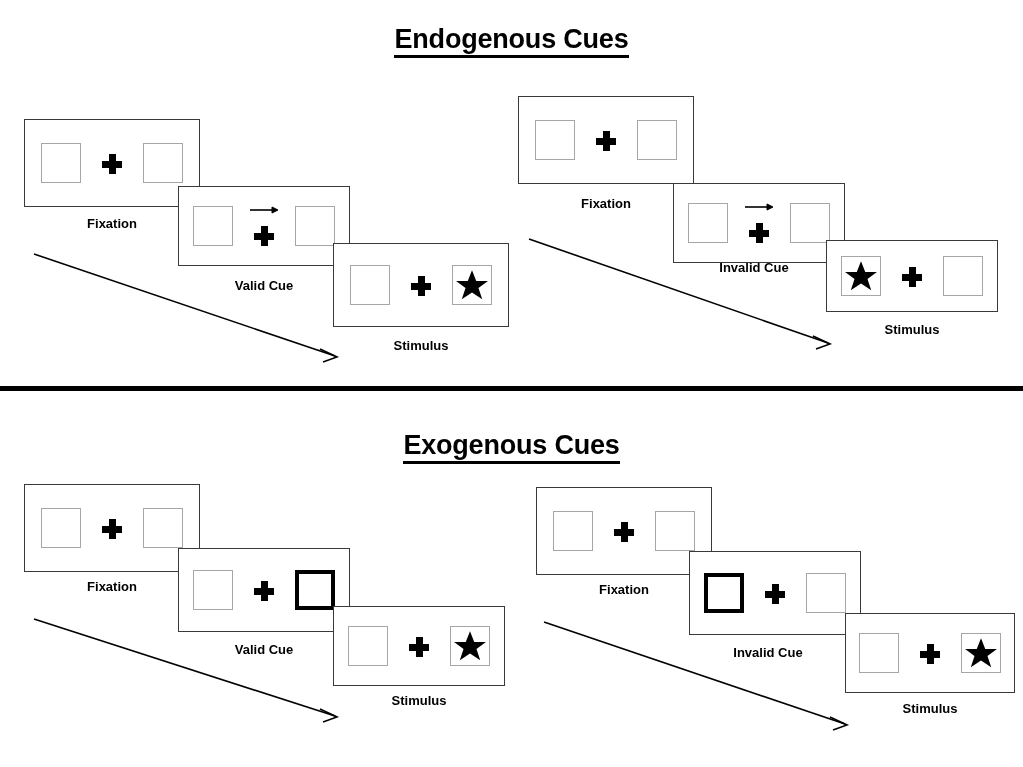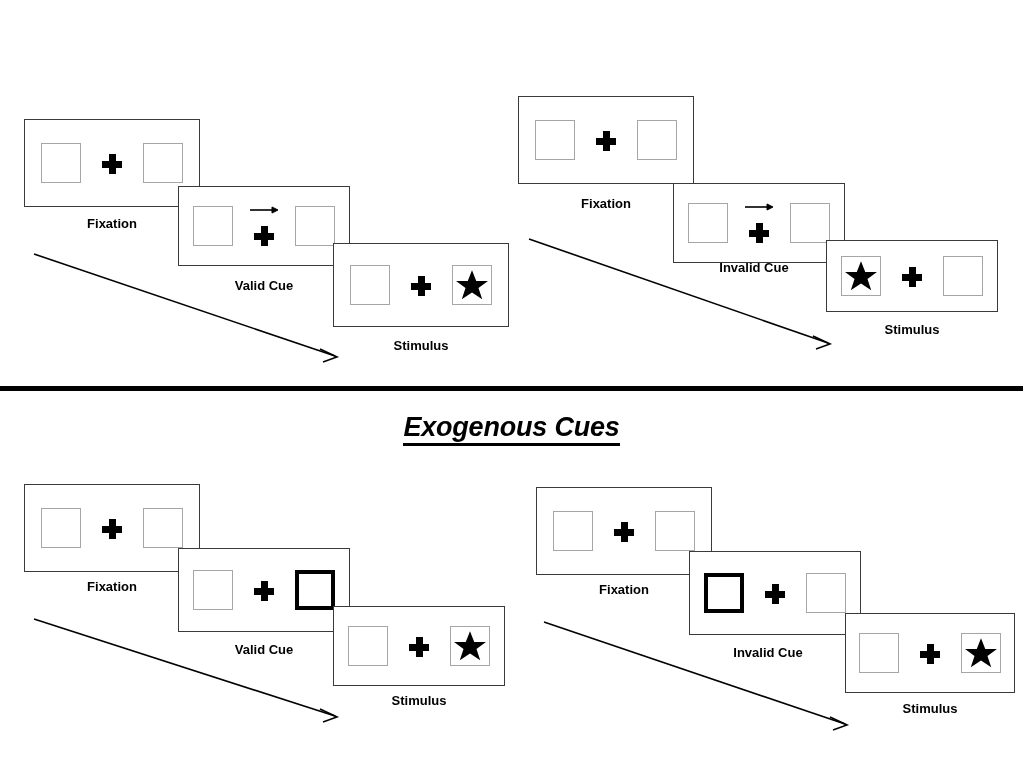--- a/index.html
+++ b/index.html
@@ -152,20 +152,23 @@
     overflow: visible;
   }
   .time-arrow line { stroke: #000000; stroke-width: 1.6; }
   .time-arrow polyline { stroke: #000000; stroke-width: 1.6; fill: none; }
 </style>
 </head>
 <body>
 
 <div class="section" style="top:0;height:388px;">
 
+  <div class="section-title" style="top:24px;">
+    <span>Endogenous Cues</span>
+  </div>
 
   <div class="panel" style="left:24px;top:119px;width:176px;height:88px;">
     <div class="panel-inner">
       <div class="stim-box"></div>
       <div class="center-slot">
         <div class="fixcross"></div>
       </div>
       <div class="stim-box"></div>
     </div>
   </div>
@@ -250,21 +253,21 @@
   <svg class="time-arrow" style="left:525px;top:233px;width:320px;height:122px;" viewBox="0 0 320 122">
     <line x1="4" y1="6" x2="303" y2="110"></line>
     <polyline points="288,103 305,111 291,116"></polyline>
   </svg>
 </div>
 
 <div class="divider" style="top:386px;"></div>
 
 <div class="section" style="top:391px;height:376px;">
 
-  <div class="section-title" style="top:21px;font-style:italic;">
+  <div class="section-title" style="top:39px;">
     <span>Exogenous Cues</span>
   </div>
 
   <div class="panel" style="left:24px;top:93px;width:176px;height:88px;">
     <div class="panel-inner">
       <div class="stim-box"></div>
       <div class="center-slot">
         <div class="fixcross"></div>
       </div>
       <div class="stim-box"></div>

